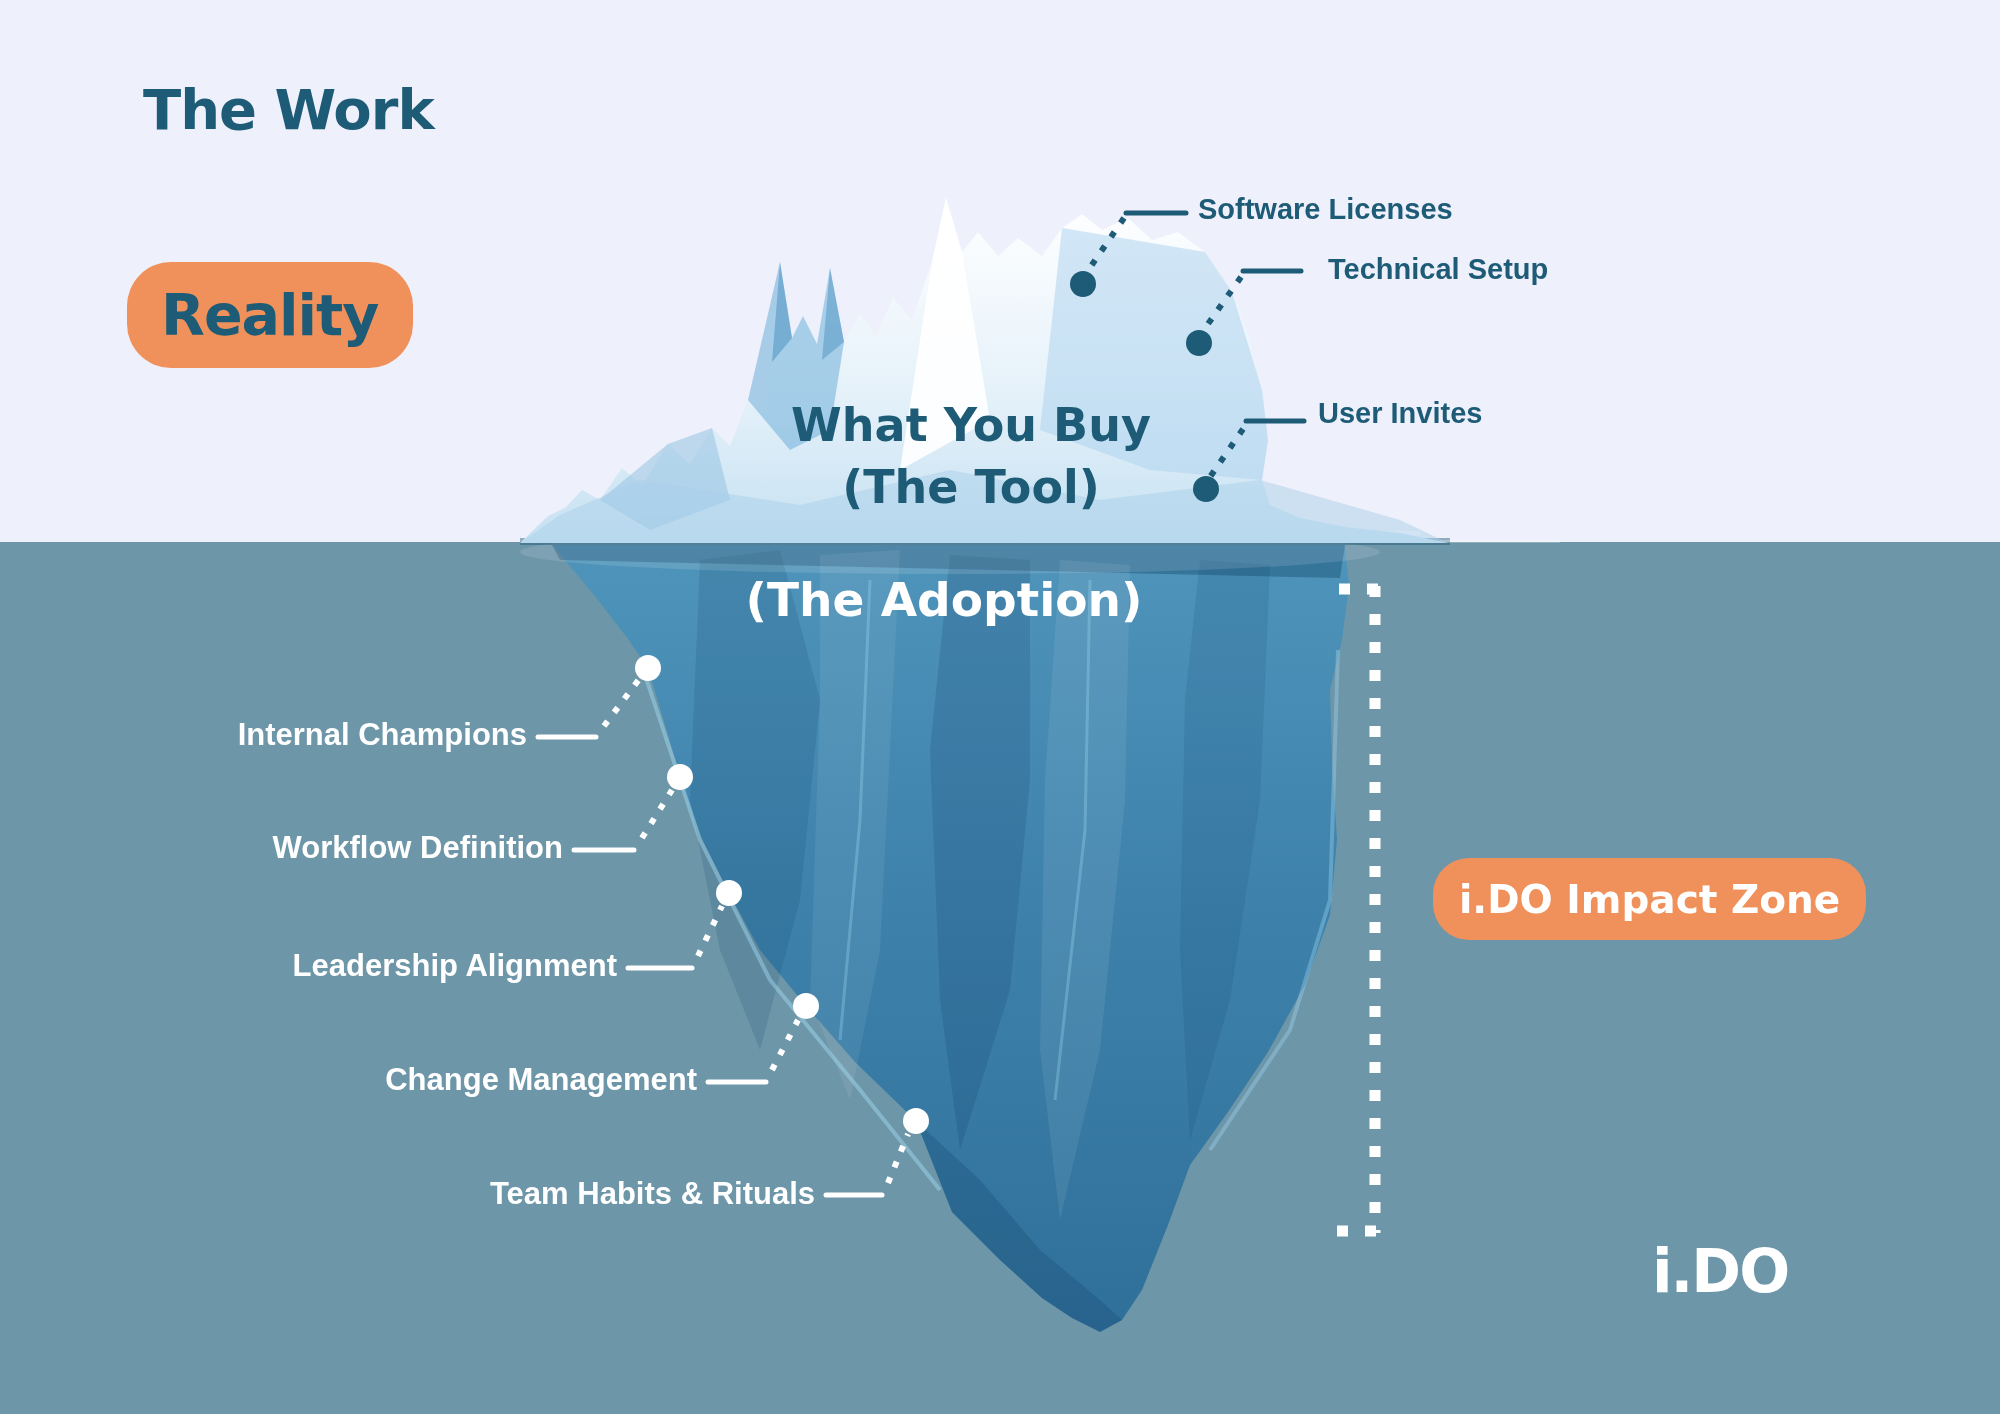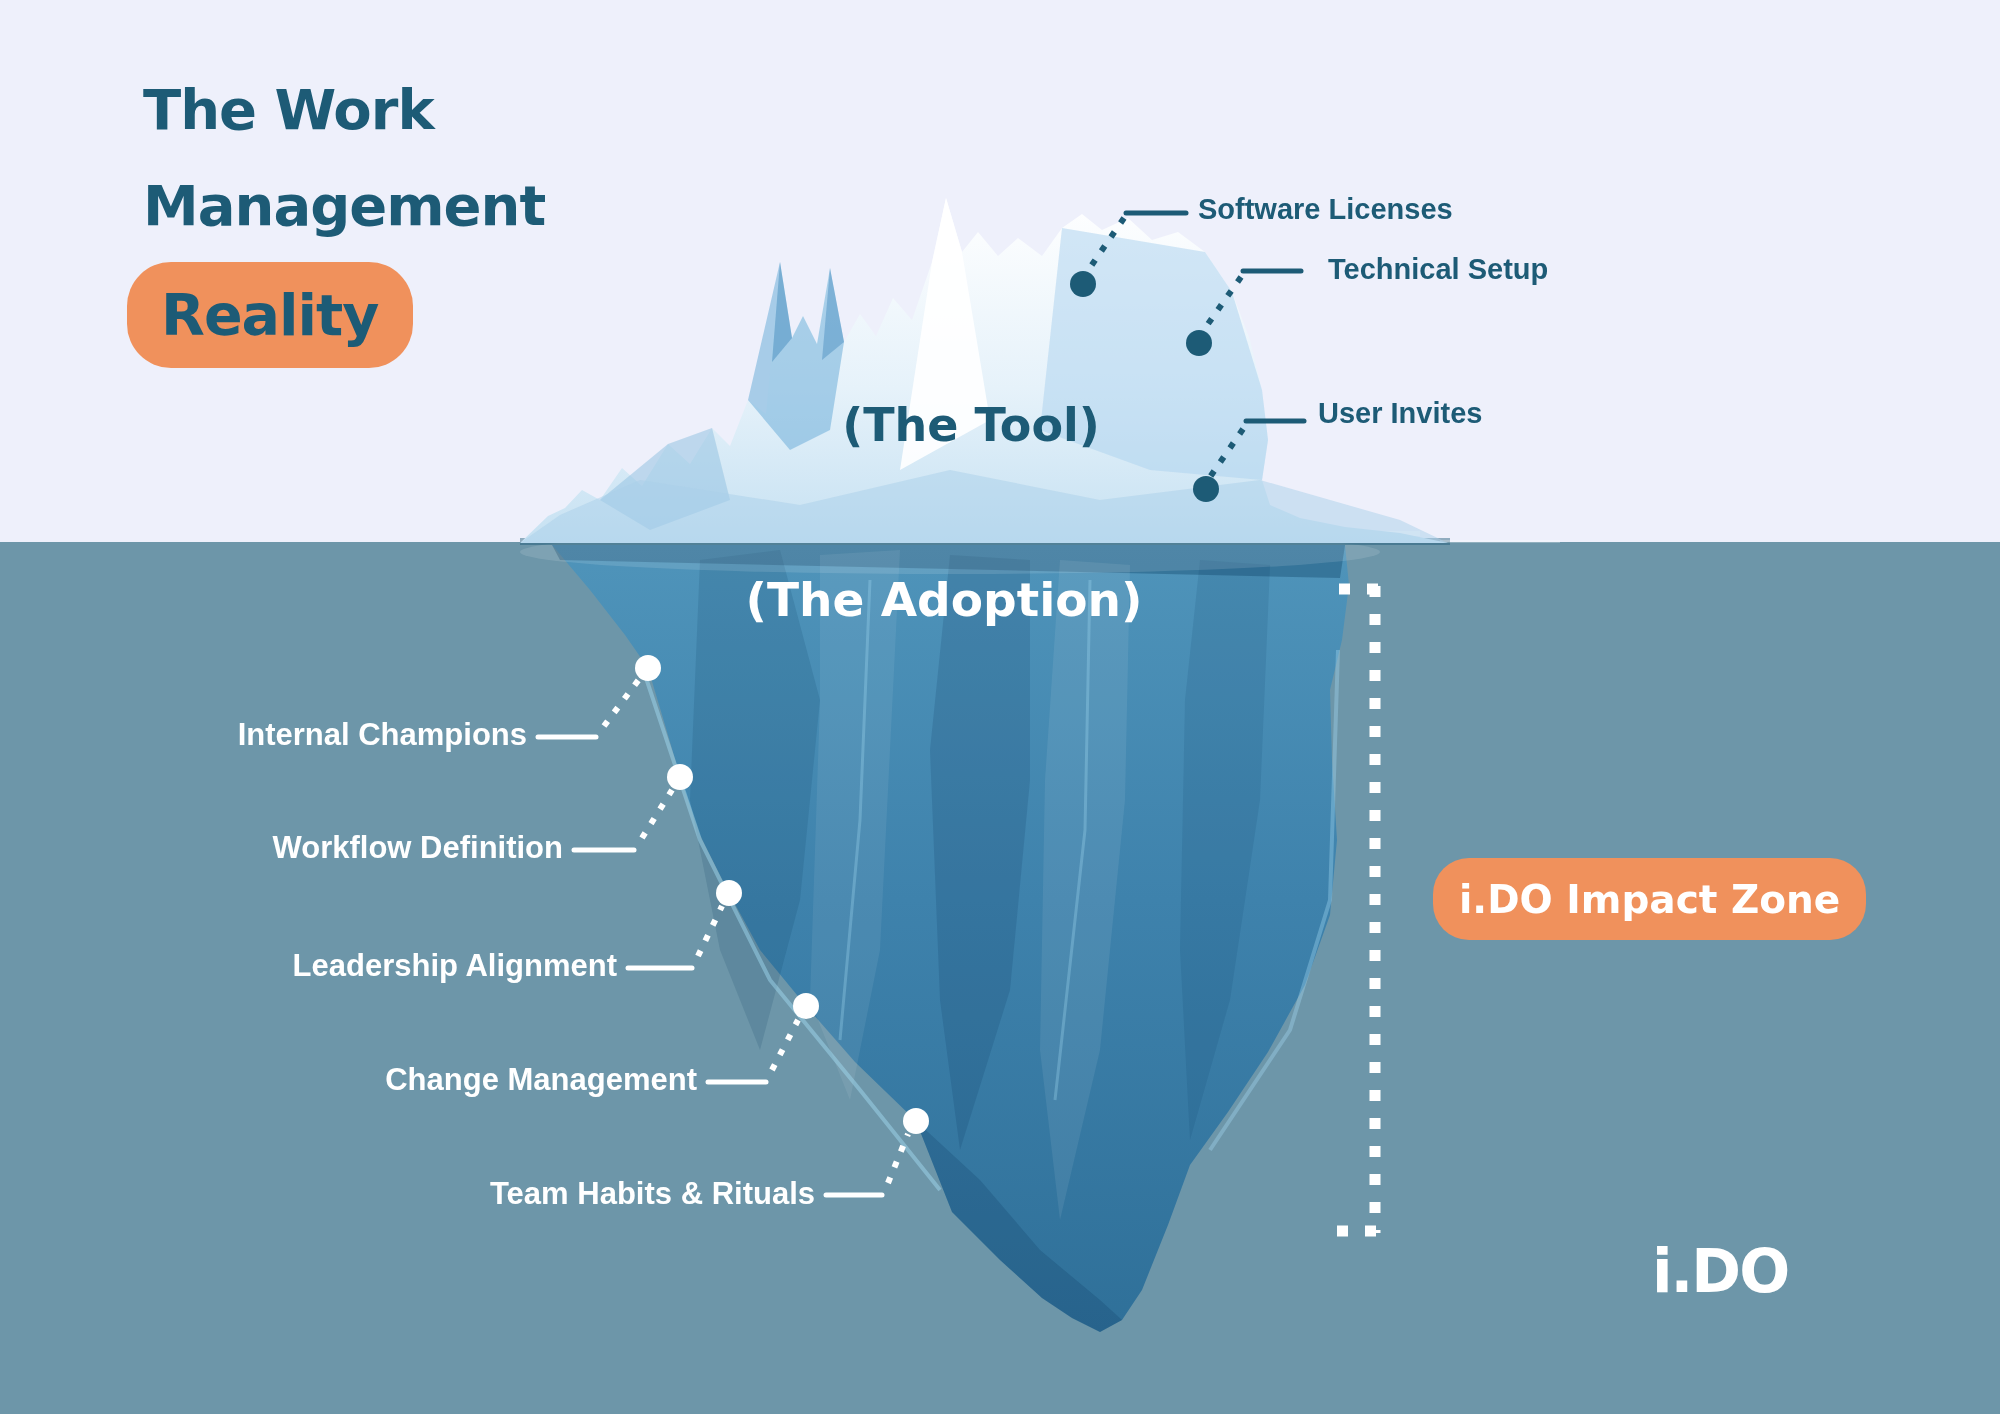--- a/index.html
+++ b/index.html
@@ -236,27 +236,27 @@
 
     <g>
       <line class="bracket" x1="1378" y1="589" x2="1328" y2="589"></line>
       <line class="bracket" x1="1375" y1="586" x2="1375" y2="1233"></line>
       <line class="bracket" x1="1376" y1="1231" x2="1326" y2="1231"></line>
     </g>
   </svg>
 
   <div class="title">
     <div>The Work</div>
-    <div>Management</div>
   </div>
   <div class="title-highlight-pill">
     <span>Reality</span>
   </div>
 
   <div class="heading-top">
+    <div>What You Buy</div>
     <div>(The Tool)</div>
   </div>
 
   <div class="heading-bottom">
     <div>(The Adoption)</div>
   </div>
 
   <div class="callout teal lbl-software">Software Licenses</div>
   <div class="callout teal lbl-technical">Technical Setup</div>
   <div class="callout teal lbl-user">User Invites</div>

